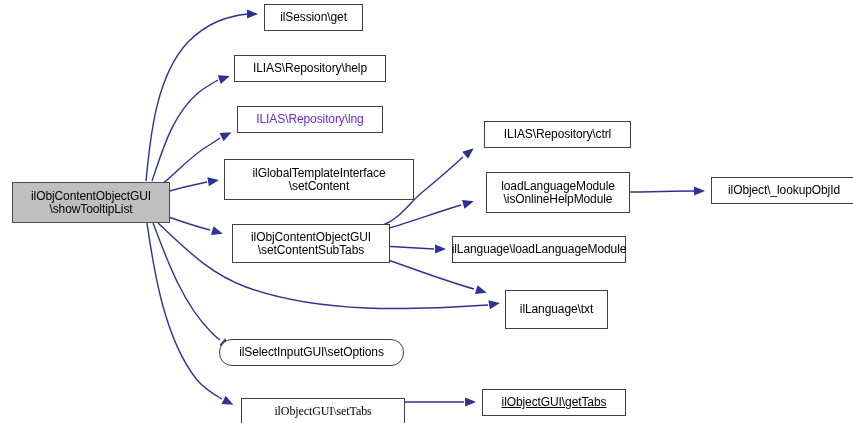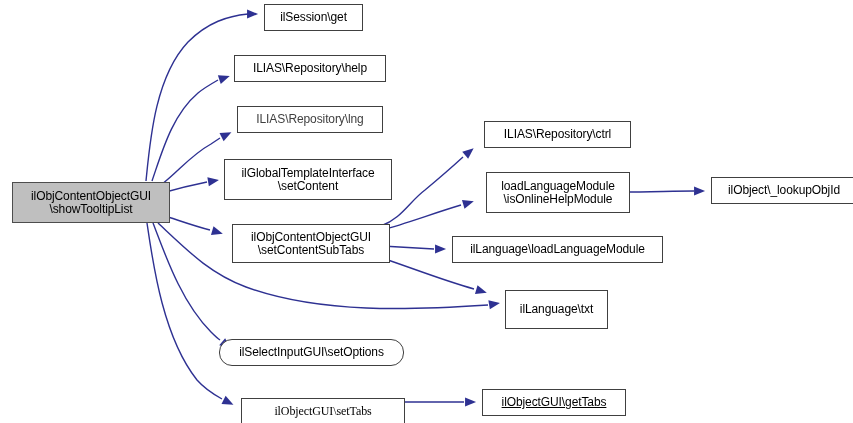--- a/index.html
+++ b/index.html
@@ -119,28 +119,28 @@
       <g>
         <path class="edge-path" d="M 373 402 C 405 402 437 402 464 402" stroke="#2e3192"></path>
         <polygon points="476.05,402 465.05,406.6 465.05,397.4" class="edge-head" fill="#2e3192"></polygon>
       </g>
     </svg>
   <div id="node-layer">
       <div class="node highlight" style="left: 4px; top: 182px; width: 158px; height: 41px; background: rgb(191, 191, 191); color: rgb(0, 0, 0);"><span class="node-label">ilObjContentObjectGUI
 \showTooltipList</span></div>
       <div class="node" style="left: 256px; top: 4px; width: 99px; height: 27px; background: rgb(255, 255, 255); color: rgb(0, 0, 0);"><span class="node-label">ilSession\get</span></div>
       <div class="node" style="left: 226px; top: 55px; width: 152px; height: 27px; background: rgb(255, 255, 255); color: rgb(0, 0, 0);"><span class="node-label">ILIAS\Repository\help</span></div>
-      <div class="node" style="left: 229px; top: 106px; width: 146px; height: 27px; background: rgb(255, 255, 255); color: #404040;"><span class="node-label">ILIAS\Repository\lng</span></div>
-      <div class="node" style="left: 216px; top: 159px; width: 168px; height: 41px; background: rgb(255, 255, 255); color: rgb(0, 0, 0);"><span class="node-label">ilGlobalTemplateInterface
+      <div class="node" style="left: 229px; top: 106px; width: 146px; height: 27px; background: rgb(255, 255, 255); color: #6d28d9;"><span class="node-label">ILIAS\Repository\lng</span></div>
+      <div class="node" style="left: 216px; top: 159px; width: 190px; height: 41px; background: rgb(255, 255, 255); color: rgb(0, 0, 0);"><span class="node-label">ilGlobalTemplateInterface
 \setContent</span></div>
       <div class="node" style="left: 224px; top: 224px; width: 158px; height: 39px; background: rgb(255, 255, 255); color: rgb(0, 0, 0);"><span class="node-label">ilObjContentObjectGUI
 \setContentSubTabs</span></div>
       <div class="node" style="left: 476px; top: 121px; width: 147px; height: 27px; background: rgb(255, 255, 255); color: rgb(0, 0, 0);"><span class="node-label">ILIAS\Repository\ctrl</span></div>
       <div class="node" style="left: 478px; top: 172px; width: 144px; height: 41px; background: rgb(255, 255, 255); color: rgb(0, 0, 0);"><span class="node-label">loadLanguageModule
 \isOnlineHelpModule</span></div>
-      <div class="node" style="left: 444px; top: 236px; width: 211px; height: 27px; background: rgb(255, 255, 255); color: rgb(0, 0, 0);"><span class="node-label">ilLanguage\loadLanguageModule</span></div>
+      <div class="node" style="left: 444px; top: 236px; width: 174px; height: 27px; background: rgb(255, 255, 255); color: rgb(0, 0, 0);"><span class="node-label">ilLanguage\loadLanguageModule</span></div>
       <div class="node" style="left: 497px; top: 290px; width: 103px; height: 39px; background: rgb(255, 255, 255); color: rgb(0, 0, 0);"><span class="node-label">ilLanguage\txt</span></div>
       <div class="node" style="left: 703px; top: 177px; width: 146px; height: 27px; background: rgb(255, 255, 255); color: rgb(0, 0, 0);"><span class="node-label">ilObject\_lookupObjId</span></div>
       <div class="node" style="left: 211px; top: 339px; width: 185px; height: 27px; background: rgb(255, 255, 255); color: rgb(0, 0, 0); border-radius: 13px;"><span class="node-label">ilSelectInputGUI\setOptions</span></div>
       <div class="node" style="left: 233px; top: 398px; width: 164px; height: 27px; background: rgb(255, 255, 255); color: rgb(0, 0, 0); font-family: Liberation Serif, serif;"><span class="node-label">ilObjectGUI\setTabs</span></div>
       <div class="node" style="left: 474px; top: 389px; width: 144px; height: 27px; background: rgb(255, 255, 255); color: rgb(0, 0, 0); text-decoration: underline;"><span class="node-label">ilObjectGUI\getTabs</span></div>
     </div>
 </div>
 
 </body></html>

